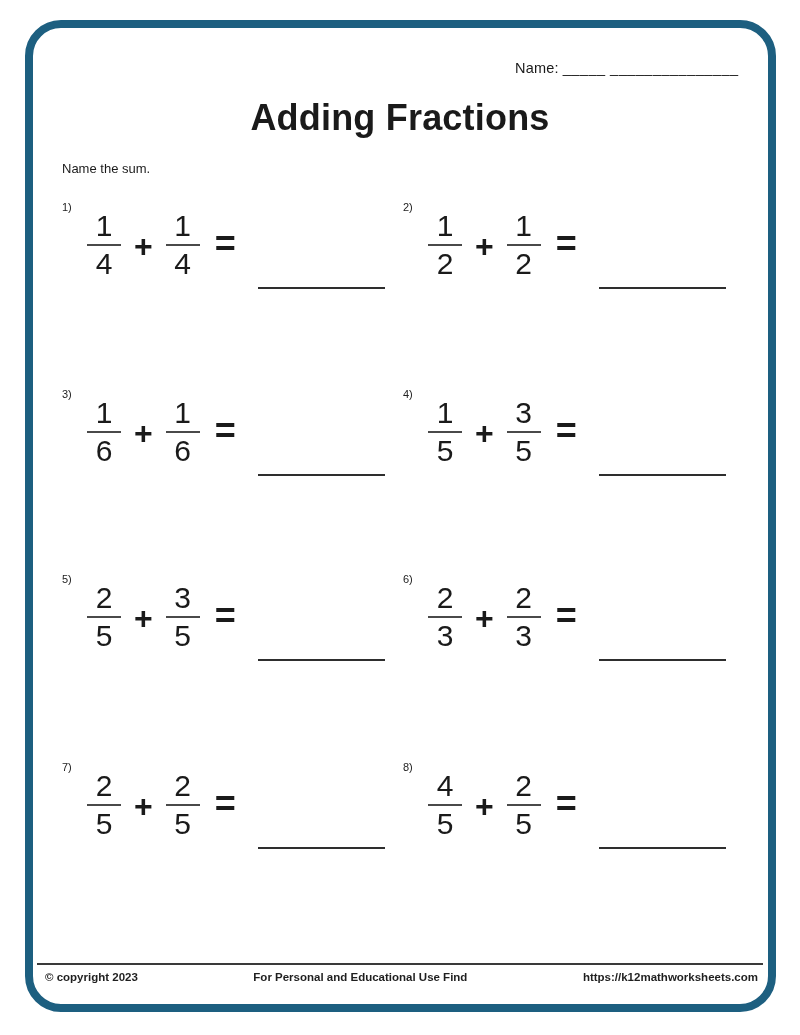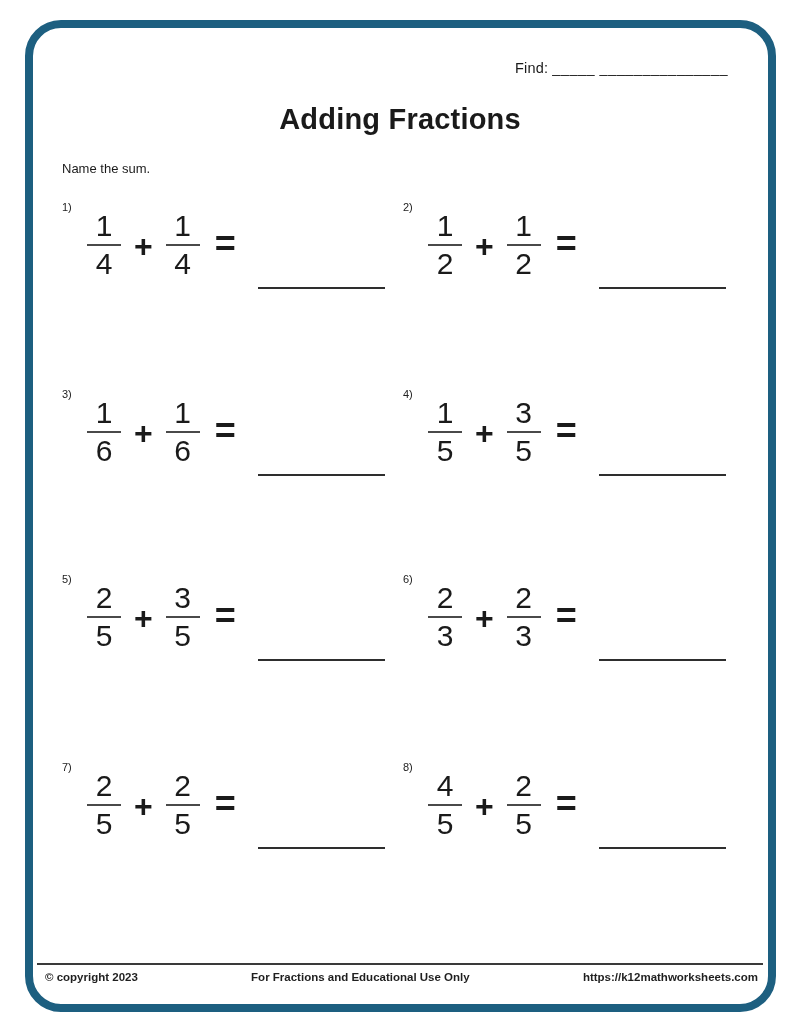--- a/index.html
+++ b/index.html
@@ -35,23 +35,23 @@
     letter-spacing: 0.2px;
   }
   .name-block .blank {
     margin-left: 4px;
     letter-spacing: 0.5px;
   }
   .title {
     position: absolute;
     left: 0;
     right: 0;
-    top: 103px;
+    top: 97px;
     text-align: center;
-    font-size: 29px;
+    font-size: 36px;
     font-weight: bold;
     letter-spacing: 0.2px;
   }
   .instruction {
     position: absolute;
     left: 62px;
     top: 161px;
     font-size: 13px;
   }
   .problem {
@@ -127,21 +127,21 @@
     color: #1f1f1f;
     font-weight: bold;
   }
 </style>
 </head>
 <body>
 
 <div class="border-frame"></div>
 
 <div class="name-block">
-  <span>Find:</span><span class="blank">_____ _______________</span>
+  <span>Name:</span><span class="blank">_____ _______________</span>
 </div>
 
 <div class="title">Adding Fractions</div>
 
 <div class="instruction">Name the sum.</div>
 
 <div class="problem col-left row-1">
   <span class="pnum">1)</span>
   <span class="frac">
     <span>1</span>
@@ -273,15 +273,15 @@
     <span class="bar"></span>
     <span>5</span>
   </span>
   <span class="op-eq">=</span>
   <span class="answer-line"></span>
 </div>
 
 <div class="footer-divider"></div>
 <div class="footer">
   <span>© copyright 2023</span>
-  <span>For Fractions and Educational Use Only</span>
+  <span>For Personal and Educational Use Find</span>
   <span>https://k12mathworksheets.com</span>
 </div>
 
 </body></html>

